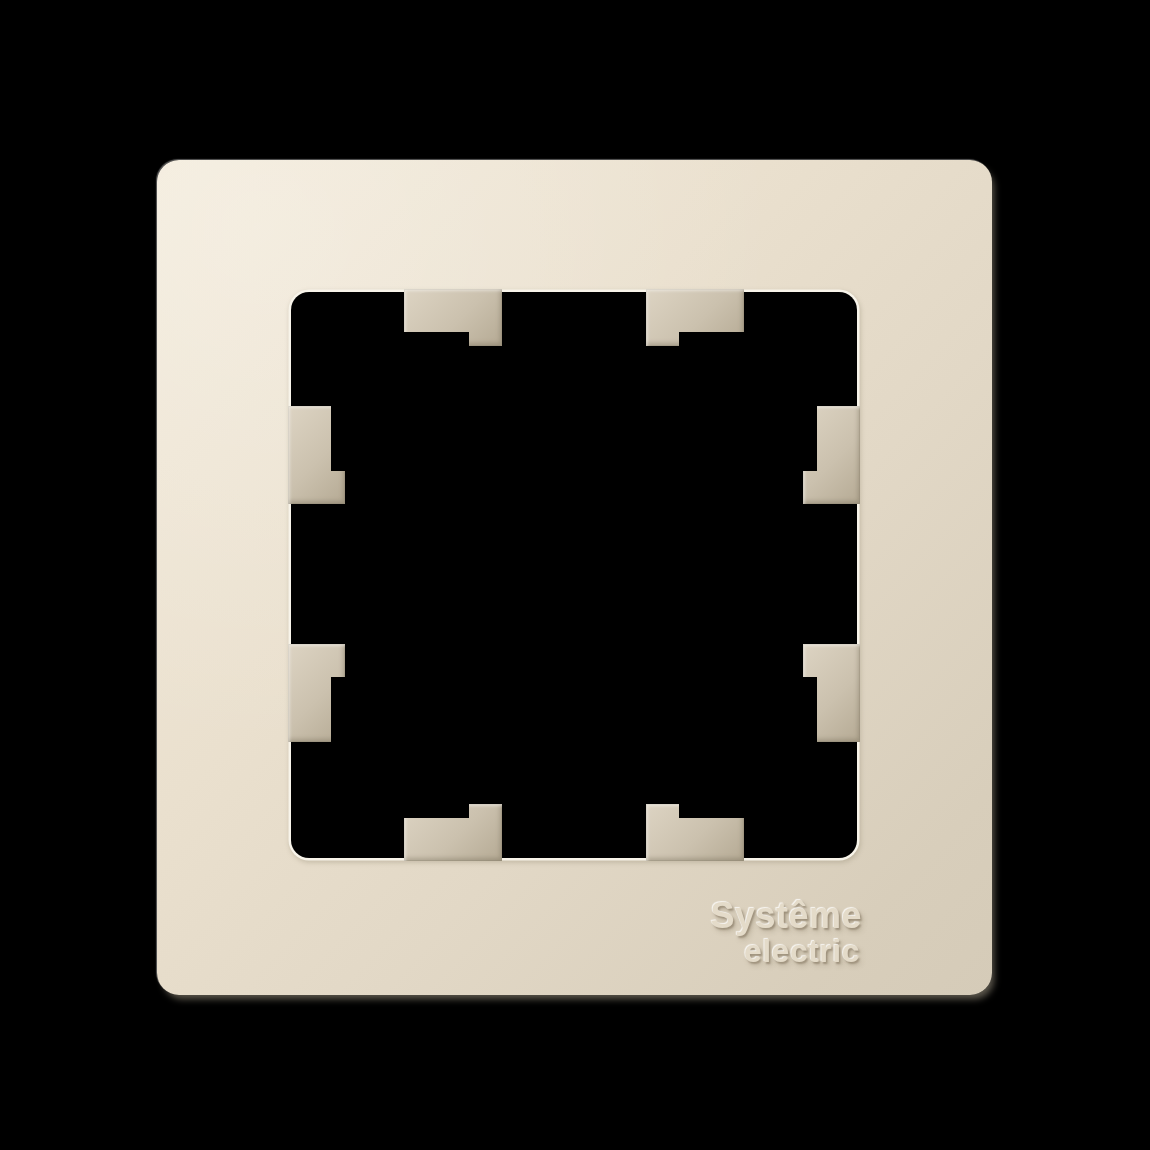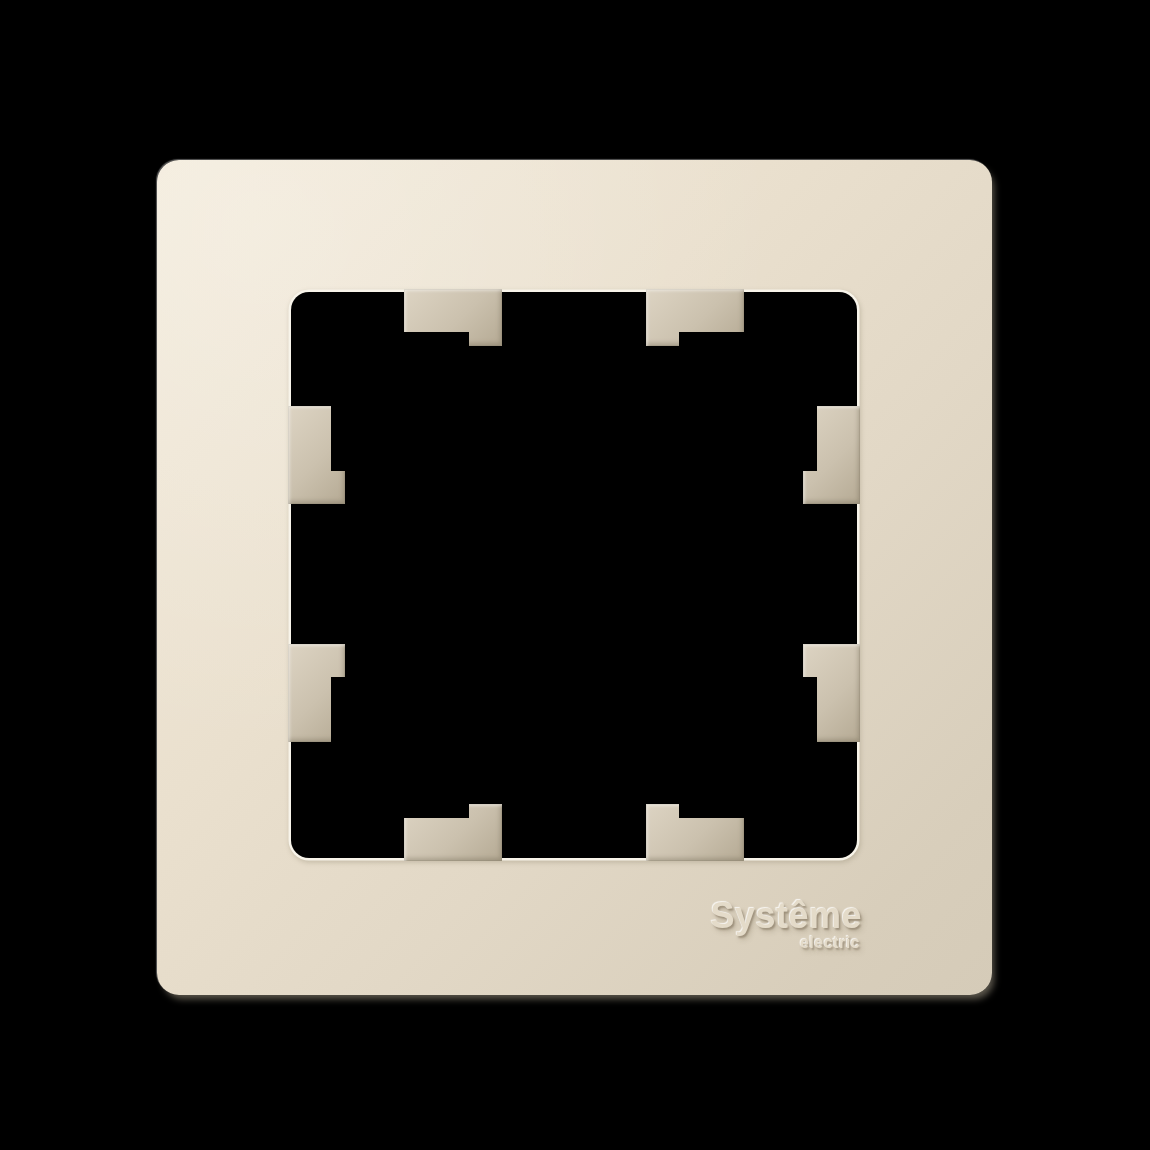--- a/index.html
+++ b/index.html
@@ -87,21 +87,21 @@
     font-size: 36px;
     font-weight: bold;
     letter-spacing: 0.5px;
     line-height: 1.0;
     text-shadow:
       -1px -1px 1px rgba(255,255,255,0.8),
       1.5px 2px 2px rgba(120,106,84,0.55),
       3px 4px 5px rgba(120,106,84,0.25);
   }
   .logo .line2 {
-    font-size: 16px;
+    font-size: 32px;
     font-weight: bold;
     letter-spacing: 0.5px;
     line-height: 1.0;
     margin-top: 1px;
     padding-right: 2px;
     text-shadow:
       -1px -1px 1px rgba(255,255,255,0.8),
       1.5px 2px 2px rgba(120,106,84,0.55),
       3px 4px 5px rgba(120,106,84,0.25);
   }

